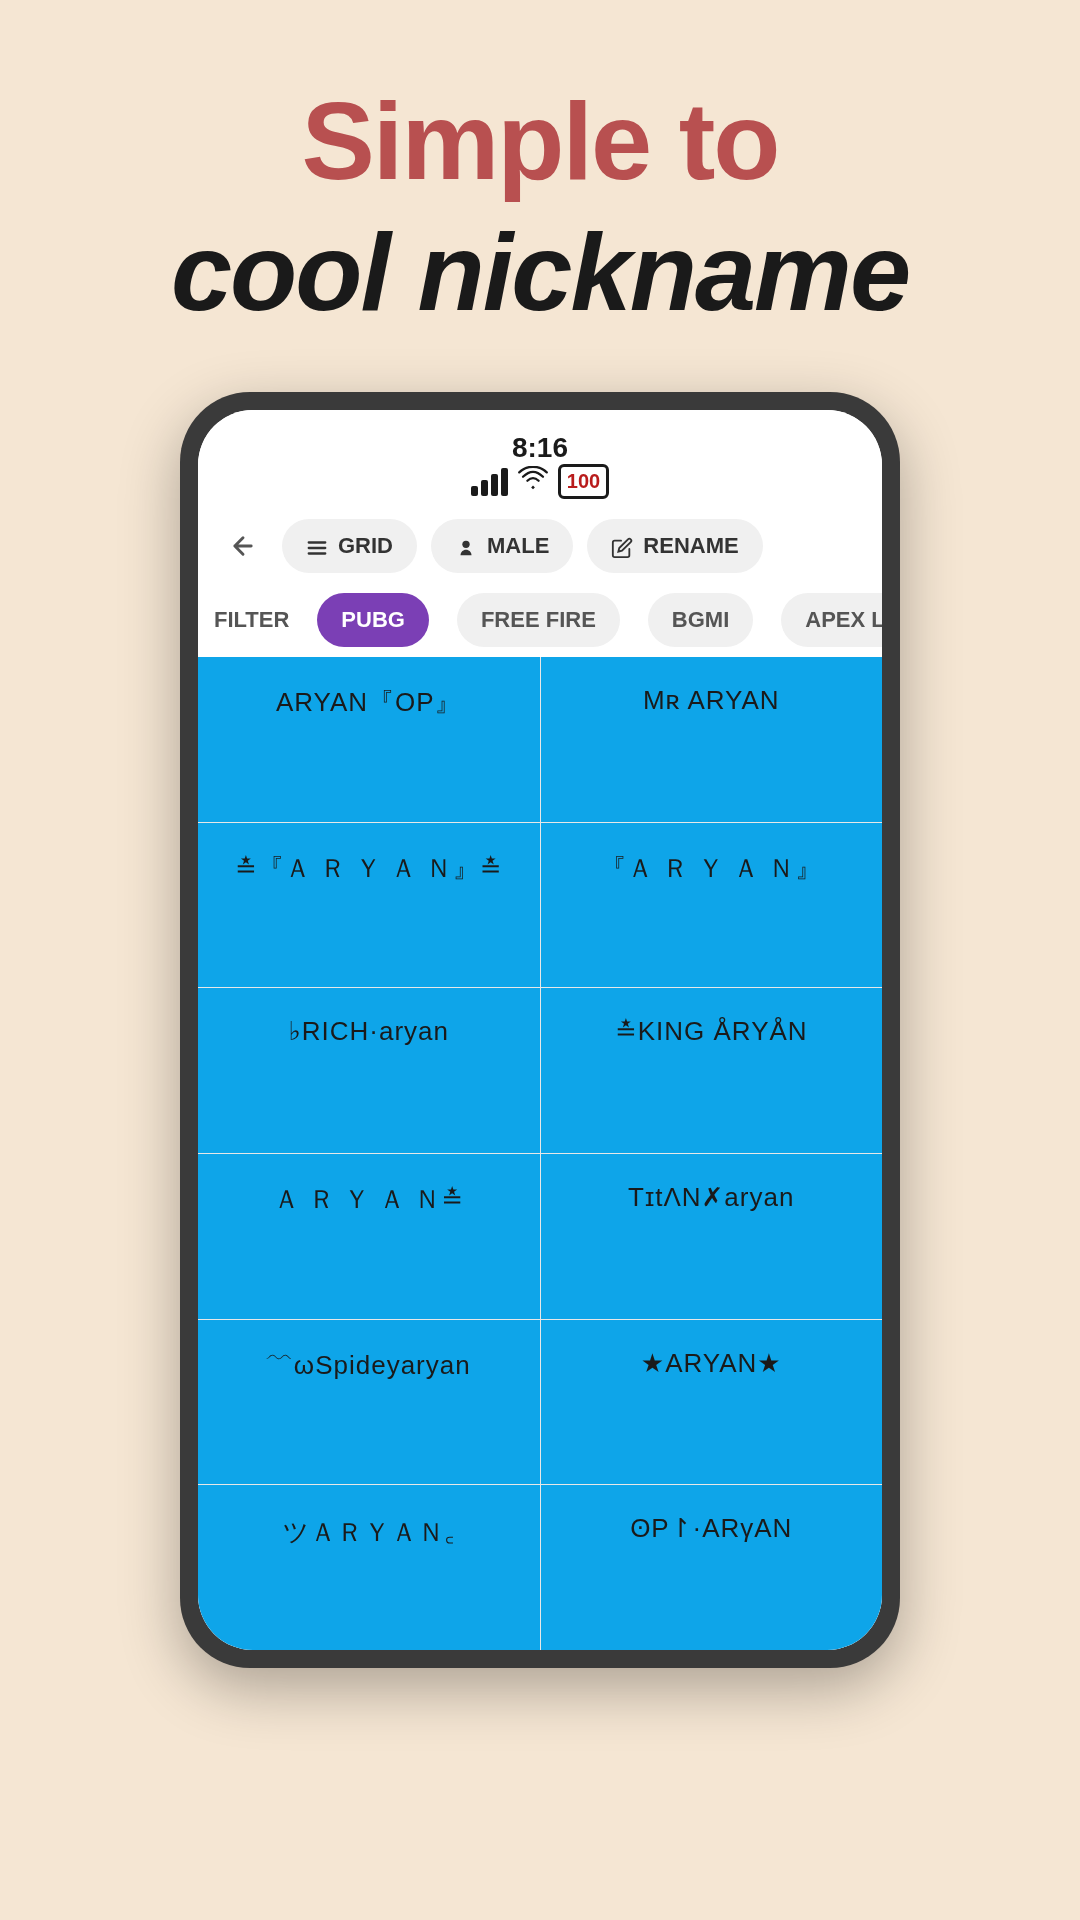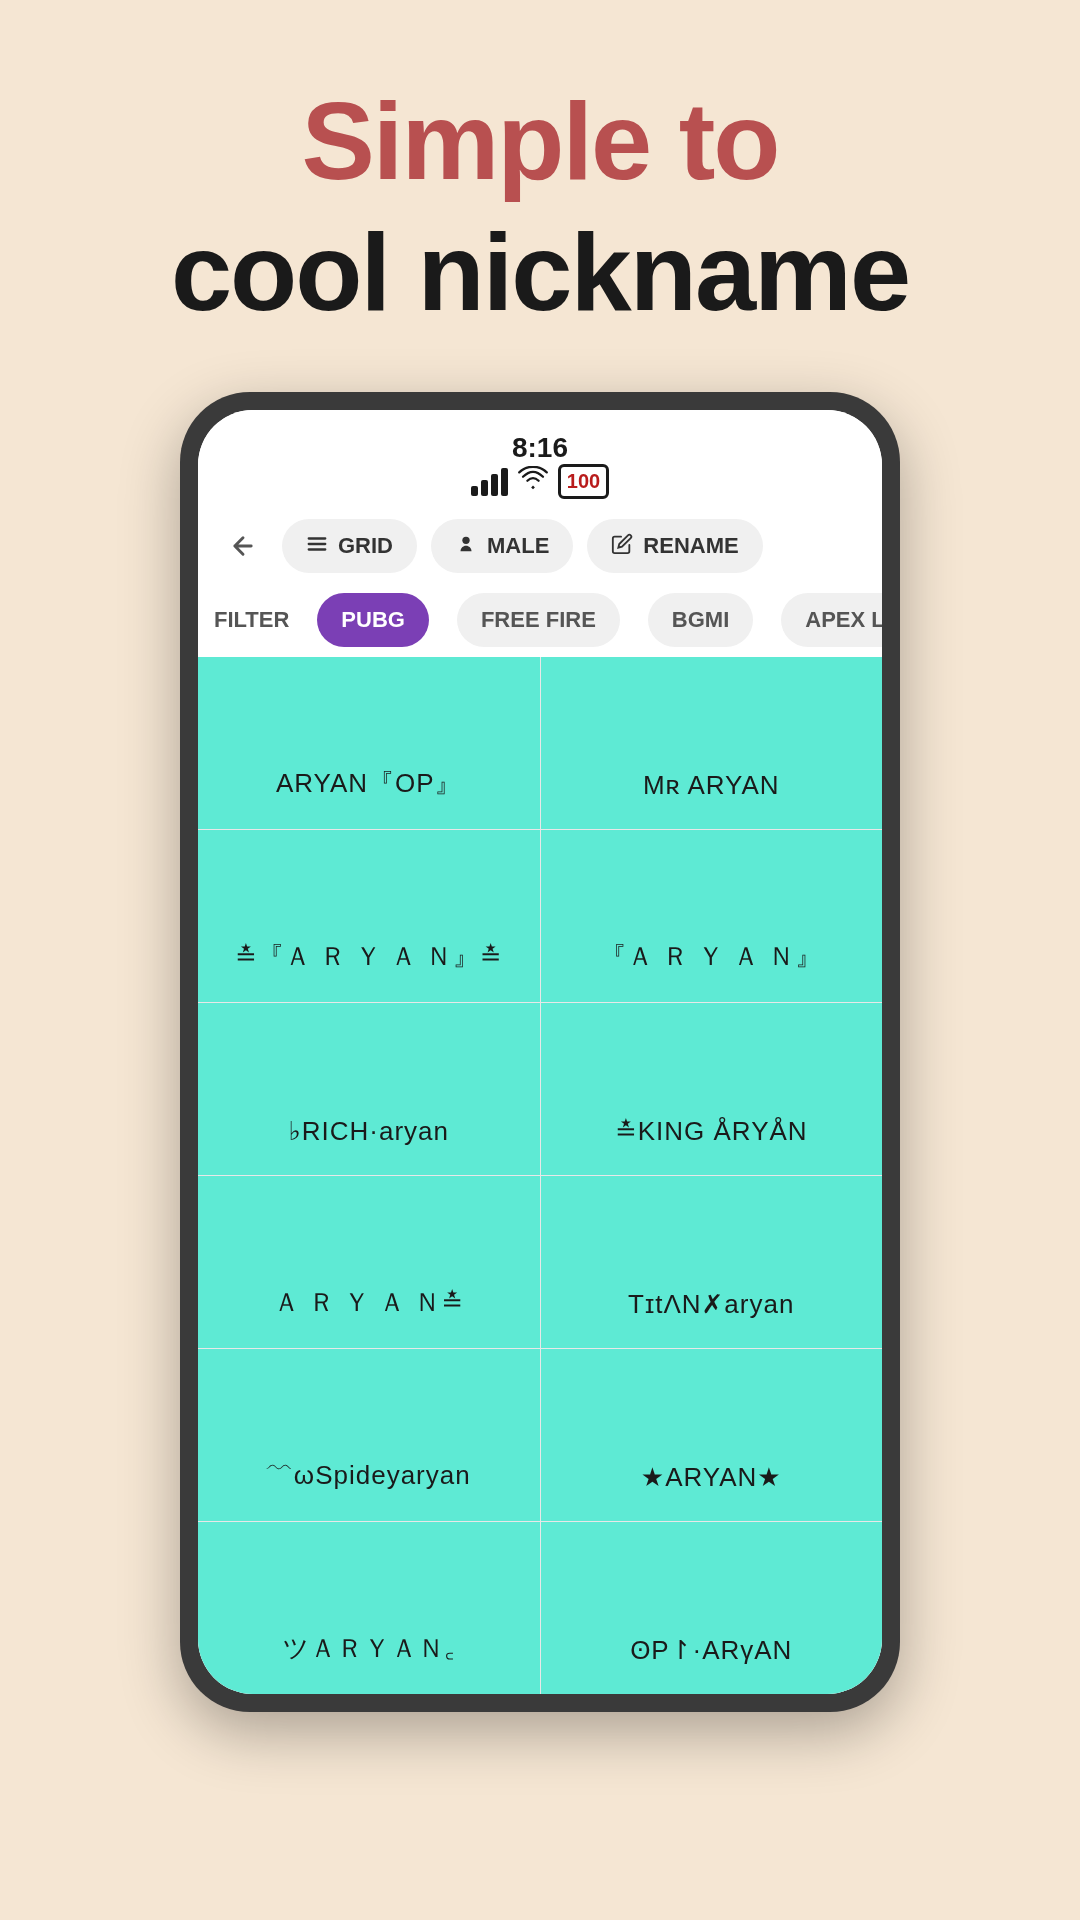--- a/index.html
+++ b/index.html
@@ -8,21 +8,21 @@
     body {
       width: 1080px;
       height: 1920px;
       background-color: #f5e6d3;
       font-family: -apple-system, BlinkMacSystemFont, 'Segoe UI', Arial, sans-serif;
       overflow: hidden;
     }
 
     .page-wrapper {
       width: 1080px;
-      height: 1920px;
+      height: 1668px;
       background-color: #f5e6d3;
       display: flex;
       flex-direction: column;
       align-items: center;
     }
 
     
     .header-text {
       margin-top: 80px;
       text-align: center;
@@ -35,20 +35,21 @@
       color: #b85050;
       letter-spacing: -2px;
     }
 
     .header-line2 {
       font-size: 110px;
       font-weight: 900;
       color: #1a1a1a;
       margin-top: 10px;
       letter-spacing: -2px;
+      font-style: italic;
     }
 
     
     .phone-mockup {
       margin-top: 60px;
       width: 720px;
       height: 1320px;
       background: #3a3a3a;
       border-radius: 70px;
       padding: 18px;
@@ -130,21 +131,21 @@
       display: flex;
       align-items: center;
       justify-content: center;
       font-size: 32px;
       color: #555;
       cursor: pointer;
     }
 
     .nav-chip {
       display: flex;
-      align-items: flex-start;
+      align-items: flex-end;
       gap: 10px;
       background: #f0f0f0;
       border-radius: 30px;
       padding: 14px 24px;
       font-size: 22px;
       font-weight: 700;
       color: #333;
       cursor: pointer;
     }
 
@@ -194,23 +195,23 @@
     
     .nickname-grid {
       flex: 1;
       display: grid;
       grid-template-columns: 1fr 1fr;
       background: #e8e8e8;
       gap: 1px;
     }
 
     .nickname-cell {
-      background: #5eead4;
-      display: flex;
-      align-items: flex-end;
+      background: #0ea5e9;
+      display: flex;
+      align-items: flex-start;
       justify-content: center;
       padding: 28px 16px;
       min-height: 120px;
       cursor: pointer;
     }
 
     .nickname-text {
       font-size: 26px;
       color: #1a1a1a;
       text-align: center;

